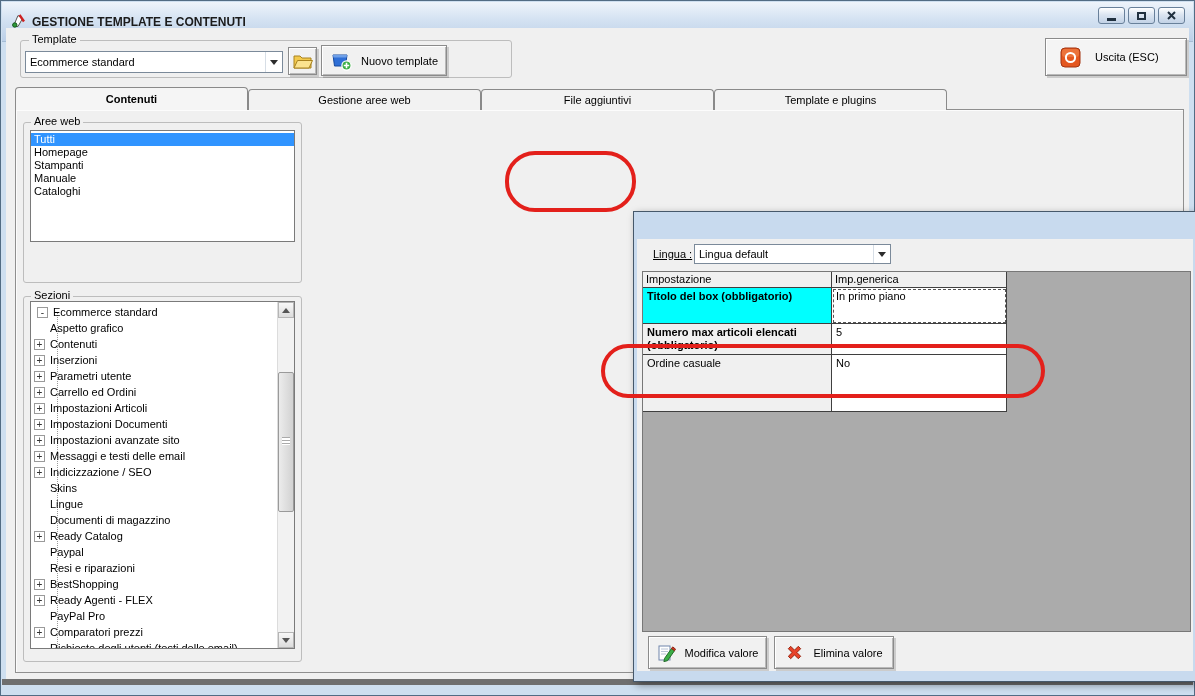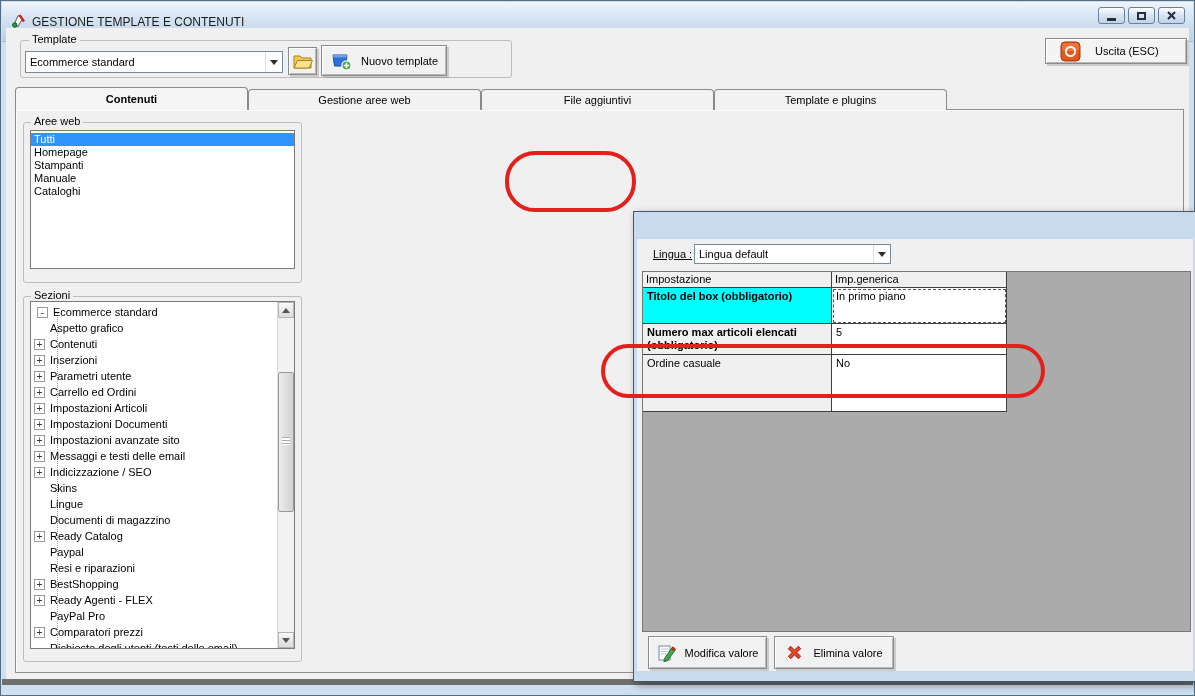--- a/index.html
+++ b/index.html
@@ -4,21 +4,21 @@
 <style>
   html,body{margin:0;padding:0;background:#888;}
   *{box-sizing:border-box;}
   #screen{position:relative;width:1195px;height:696px;overflow:hidden;
     font-family:"Liberation Sans","DejaVu Sans",sans-serif;font-size:11px;color:#000;
     background:#cedff0;}
   
   .mainwin{position:absolute;inset:0;background:#cedff0;border:1px solid #526c84;}
   .titlebar{position:absolute;left:1px;top:1px;right:1px;height:40px;
     background:linear-gradient(#eef4fb,#d4e2f2 45%,#bcd0e8);
-    border-bottom:1px solid #a5bcd4;display:flex;align-items:center;padding-left:8px;}
+    border-bottom:1px solid #a5bcd4;display:flex;align-items:center;padding-left:8px;font-weight:bold;}
   .titlebar .title{font-size:12px;color:#1b1b1b;margin-left:6px;}
   .winbtns{position:absolute;right:8px;top:5px;display:flex;gap:3px;}
   .winbtn{width:27px;height:17px;background:linear-gradient(#ffffff,#dbe5f1 45%,#c2d2e6);
     border:1px solid #68809a;border-radius:3px;display:flex;align-items:center;justify-content:center;}
   .glyph-min{width:9px;height:3px;background:#20303f;margin-top:7px;}
   .glyph-max{width:9px;height:8px;border:2px solid #20303f;}
   .client{position:absolute;left:5px;top:27px;right:5px;height:651px;background:#f0f0f0;}
   .darkstrip{position:absolute;left:1px;right:1px;top:678px;height:6px;background:#6f6f6f;}
   
   .groupbox{position:absolute;border:1px solid #bdbdbd;border-radius:3px;background:transparent;}
@@ -159,21 +159,21 @@
     <div class="btn" style="left:320px;top:44px;width:126px;height:31px;">
       <svg width="22" height="20" viewBox="0 0 22 20">
         <path d="M3 4 h14 l-1.5 11 h-11 z" fill="#2f6fd6" stroke="#174a9e"></path>
         <path d="M3 4 h14 l-.4 2.5 h-13.2z" fill="#6fa0e8" stroke="none"></path>
         <circle cx="16.5" cy="14.5" r="4.6" fill="#3cae46" stroke="#fff" stroke-width="1.2"></circle>
         <path d="M16.5 11.8 v5.4 M13.8 14.5 h5.4" stroke="#fff" stroke-width="1.6"></path>
       </svg>
       <span>Nuovo template</span>
     </div>
 
-    <div class="btn" style="left:1044px;top:37px;width:142px;height:26px;justify-content:flex-start;padding-left:14px;gap:14px;background:#f4f4f4;">
+    <div class="btn" style="left:1044px;top:37px;width:142px;height:38px;justify-content:flex-start;padding-left:14px;gap:14px;background:#f4f4f4;">
       <svg width="21" height="21" viewBox="0 0 21 21">
         <rect x="1" y="1" width="19" height="19" rx="4" fill="#e4571f" stroke="#a33410"></rect>
         <rect x="2" y="2" width="17" height="8" rx="3" fill="#ee7a42" opacity="0.8"></rect>
         <circle cx="10.5" cy="10.5" r="4.6" fill="none" stroke="#fff" stroke-width="2"></circle>
       </svg>
       <span>Uscita (ESC)</span>
     </div>
 
     <div id="tabstrip">
 
@@ -190,21 +190,21 @@
         </div>
 
         <div class="tab" style="left: 713px;">
           <span>Template e plugins</span>
         </div>
       </div>
     <div class="tabpanel"></div>
 
     <div class="groupbox" style="left:22px;top:121px;width:279px;height:161px;z-index:2;"></div>
     <div class="gblabel" style="left:30px;top:114px;z-index:2;">Aree web</div>
-    <div class="listbox" style="left:29px;top:129px;width:265px;height:139px;z-index:2;">
+    <div class="listbox" style="left:29px;top:129px;width:265px;height:112px;z-index:2;">
 
         <div class="lbitem selected">Tutti</div>
 
         <div class="lbitem">Homepage</div>
 
         <div class="lbitem">Stampanti</div>
 
         <div class="lbitem">Manuale</div>
 
         <div class="lbitem">Cataloghi</div>

